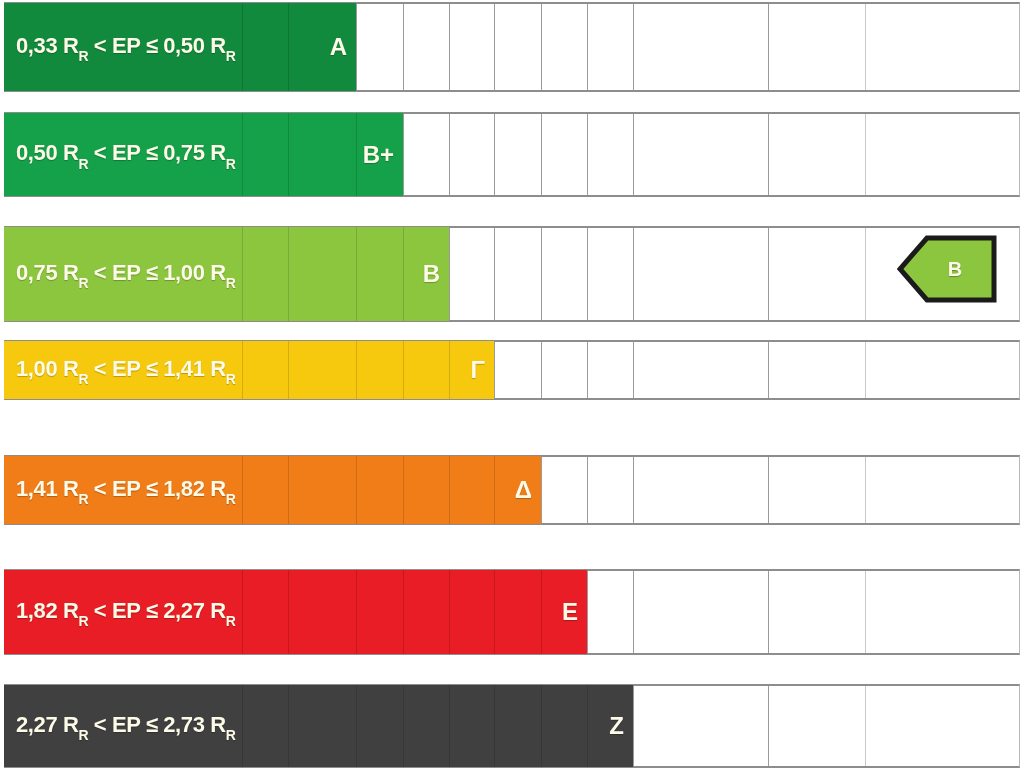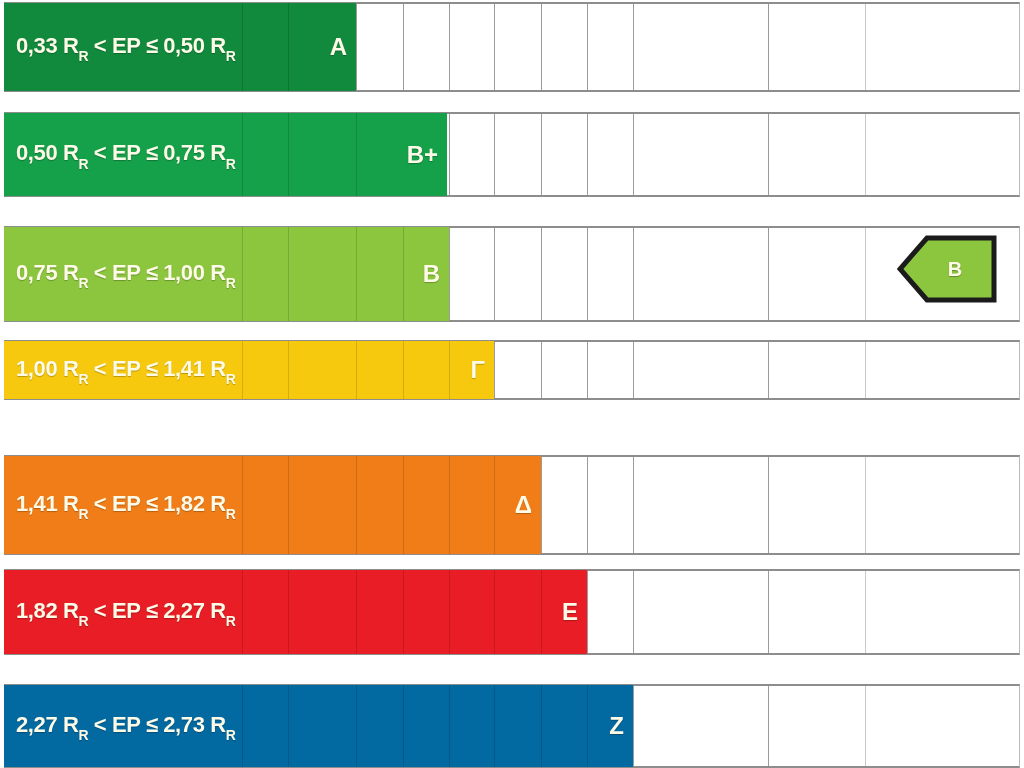--- a/index.html
+++ b/index.html
@@ -154,21 +154,21 @@
     <div class="grid-strip" style="width:1016px;">
       <div class="gridline" style="left:399px;"></div>
       <div class="gridline" style="left:445px;"></div>
       <div class="gridline" style="left:490px;"></div>
       <div class="gridline" style="left:537px;"></div>
       <div class="gridline" style="left:583px;"></div>
       <div class="gridline" style="left:629px;"></div>
       <div class="gridline" style="left:764px;"></div>
       <div class="gridline faint" style="left:861px;"></div>
     </div>
-    <div class="bar" style="width:443px; background:#15a04a;">
+    <div class="bar" style="width:399px; background:#15a04a;">
       <div class="tick" style="left:238px;"></div>
       <div class="tick" style="left:284px;"></div>
       <div class="tick" style="left:352px;"></div>
       <span class="bar-label">
         0,50 R<span class="sub">R</span> &lt; EP ≤ 0,75 R<span class="sub">R</span>
       </span>
       <span class="grade">B+</span>
     </div>
   </div>
 
@@ -218,21 +218,21 @@
       <div class="tick" style="left:352px;"></div>
       <div class="tick" style="left:399px;"></div>
       <div class="tick" style="left:445px;"></div>
       <span class="bar-label">
         1,00 R<span class="sub">R</span> &lt; EP ≤ 1,41 R<span class="sub">R</span>
       </span>
       <span class="grade">Γ</span>
     </div>
   </div>
 
-  <div class="row" style="top:455px; height:100px;">
+  <div class="row" style="top:455px; height:70px;">
     <div class="grid-strip" style="width:1016px;">
       <div class="gridline" style="left:537px;"></div>
       <div class="gridline" style="left:583px;"></div>
       <div class="gridline" style="left:629px;"></div>
       <div class="gridline" style="left:764px;"></div>
       <div class="gridline faint" style="left:861px;"></div>
     </div>
     <div class="bar" style="width:537px; background:#f07d18;">
       <div class="tick" style="left:238px;"></div>
       <div class="tick" style="left:284px;"></div>
@@ -268,21 +268,21 @@
       <span class="grade">E</span>
     </div>
   </div>
 
   <div class="row" style="top:684px; height:84px;">
     <div class="grid-strip" style="width:1016px;">
       <div class="gridline" style="left:629px;"></div>
       <div class="gridline" style="left:764px;"></div>
       <div class="gridline faint" style="left:861px;"></div>
     </div>
-    <div class="bar" style="width:629px; background:#0369a1;">
+    <div class="bar" style="width:629px; background:#404040;">
       <div class="tick" style="left:238px;"></div>
       <div class="tick" style="left:284px;"></div>
       <div class="tick" style="left:352px;"></div>
       <div class="tick" style="left:399px;"></div>
       <div class="tick" style="left:445px;"></div>
       <div class="tick" style="left:490px;"></div>
       <div class="tick" style="left:537px;"></div>
       <div class="tick" style="left:583px;"></div>
       <span class="bar-label">
         2,27 R<span class="sub">R</span> &lt; EP ≤ 2,73 R<span class="sub">R</span>

